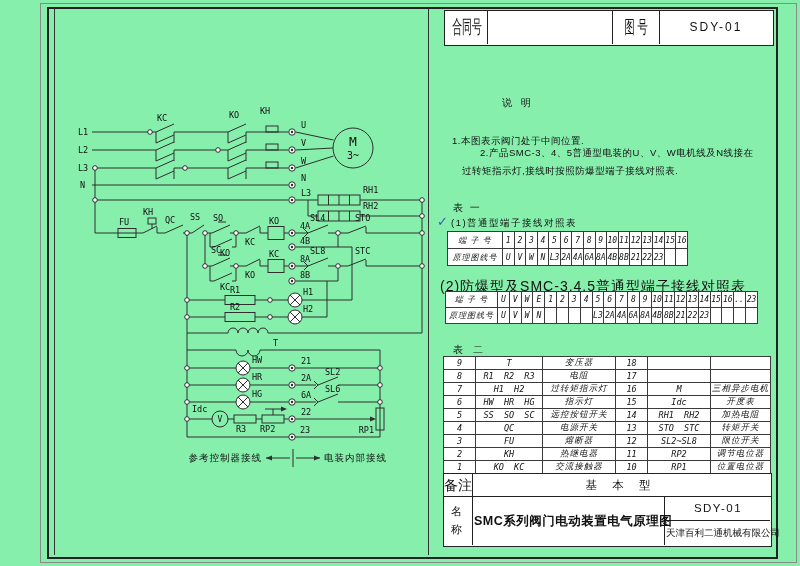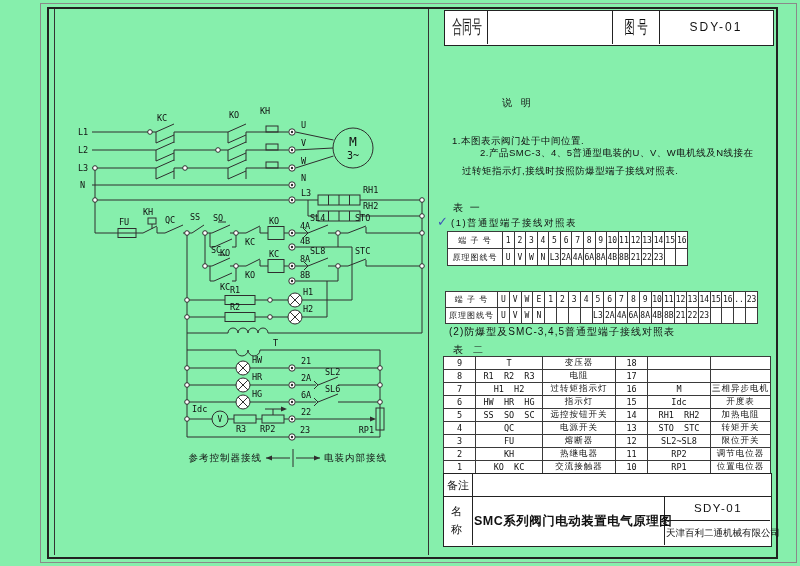--- a/index.html
+++ b/index.html
@@ -4,21 +4,21 @@
 <style>
   html,body{margin:0;padding:0;background:#fff;}
   .page{position:relative;width:800px;height:566px;background:#86efac;overflow:hidden;
         font-family:"Liberation Sans","DejaVu Sans",sans-serif;color:#1a1a1a;}
   .abs{position:absolute;}
   .outerline{border:1px solid #8a8a8a;}
   .frame{border:2px solid #222;}
   .vline{background:#333;width:1px;}
   .lbl{position:absolute;font-size:10px;color:#111;white-space:nowrap;}
   .mono{font-family:Liberation Sans, sans-serif;}
-  table.tt{position:absolute;border-collapse:collapse;table-layout:fixed;background:#fff;}
+  table.tt{position:absolute;border-collapse:collapse;table-layout:fixed;background:#fff;font-style:italic;}
   table.tt td{border:1px solid #3a3a3a;text-align:center;vertical-align:middle;
       padding:0;font-size:8px;color:#111;white-space:pre;overflow:hidden;
       font-family:"DejaVu Sans Mono","Liberation Mono",monospace;}
   table.tt td.cn{font-family:"Liberation Sans","DejaVu Sans",sans-serif;letter-spacing:1px;}
   table.t2 td{font-size:8.5px;}
   .box{position:absolute;border:1.5px solid #222;background:#fff;}
   .cellline{position:absolute;background:#222;}
   svg text{fill:#111;}
 </style>
 </head>
@@ -90,21 +90,21 @@
           <td>8B</td>
           <td>21</td>
           <td>22</td>
           <td>23</td>
           <td></td>
           <td></td>
   </tr>
 </tbody>
     </table>
 
-<div class="lbl" style="left:449px;top:278px;font-size:10px;letter-spacing:1px;margin-top:47px;">(2)防爆型及SMC-3,4,5普通型端子接线对照表</div>
+<div class="lbl" style="left:440px;top:278px;font-size:14px;letter-spacing:1px;">(2)防爆型及SMC-3,4,5普通型端子接线对照表</div>
 
 <table class="tt" style="left:445px;top:291px;width:313px;">
   <colgroup>
         <col style="width:52px">
       </colgroup>
   <tbody>
         <tr style="height:16px;">
     <td class="cn">端 子 号</td>
     <td>U</td>
           <td>V</td>
@@ -247,21 +247,22 @@
           <td class="cn">名称</td>
           <td class="cn">序号</td>
           <td class="cn">代号</td>
           <td class="cn">名称</td>
         </tr>
 </tbody>
     </table>
 
 <div class="box" style="left:443px;top:473px;width:327px;height:23px;"></div>
 <div class="cellline" style="left:472px;top:473px;width:1px;height:23px;"></div>
-<div class="lbl" style="left:444px;top:475px;width:28px;height:21px;line-height:21px;text-align:center;font-size:11px;">备注</div>
+<div class="lbl" style="left:444px;top:475px;width:28px;height:21px;line-height:21px;text-align:center;font-size:14px;">备注</div>
+<div class="lbl" style="left:473px;top:475px;width:296px;height:21px;line-height:21px;text-align:center;font-size:11.5px;letter-spacing:6px;">基 本 型</div>
 
 <div class="box" style="left:443px;top:496px;width:327px;height:49px;"></div>
 <div class="cellline" style="left:472px;top:496px;width:1px;height:49px;"></div>
 <div class="cellline" style="left:664px;top:496px;width:1px;height:49px;"></div>
 <div class="cellline" style="left:664px;top:520px;width:106px;height:1px;"></div>
 <div class="lbl" style="left:450px;top:502px;width:13px;font-size:11px;line-height:18px;word-break:break-all;white-space:normal;text-align:center;">名称</div>
 <div class="lbl" style="left:474px;top:498px;width:190px;height:46px;line-height:46px;text-align:center;font-size:12.5px;font-weight:bold;letter-spacing:0.5px;white-space:nowrap;">SMC系列阀门电动装置电气原理图</div>
 <div class="lbl mono" style="left:666px;top:497px;width:104px;height:23px;line-height:23px;text-align:center;font-size:11.5px;letter-spacing:1.5px;">SDY-01</div>
 <div class="lbl" style="left:666px;top:521px;width:104px;height:23px;line-height:23px;text-align:center;font-size:9.5px;">天津百利二通机械有限公司</div>
 

